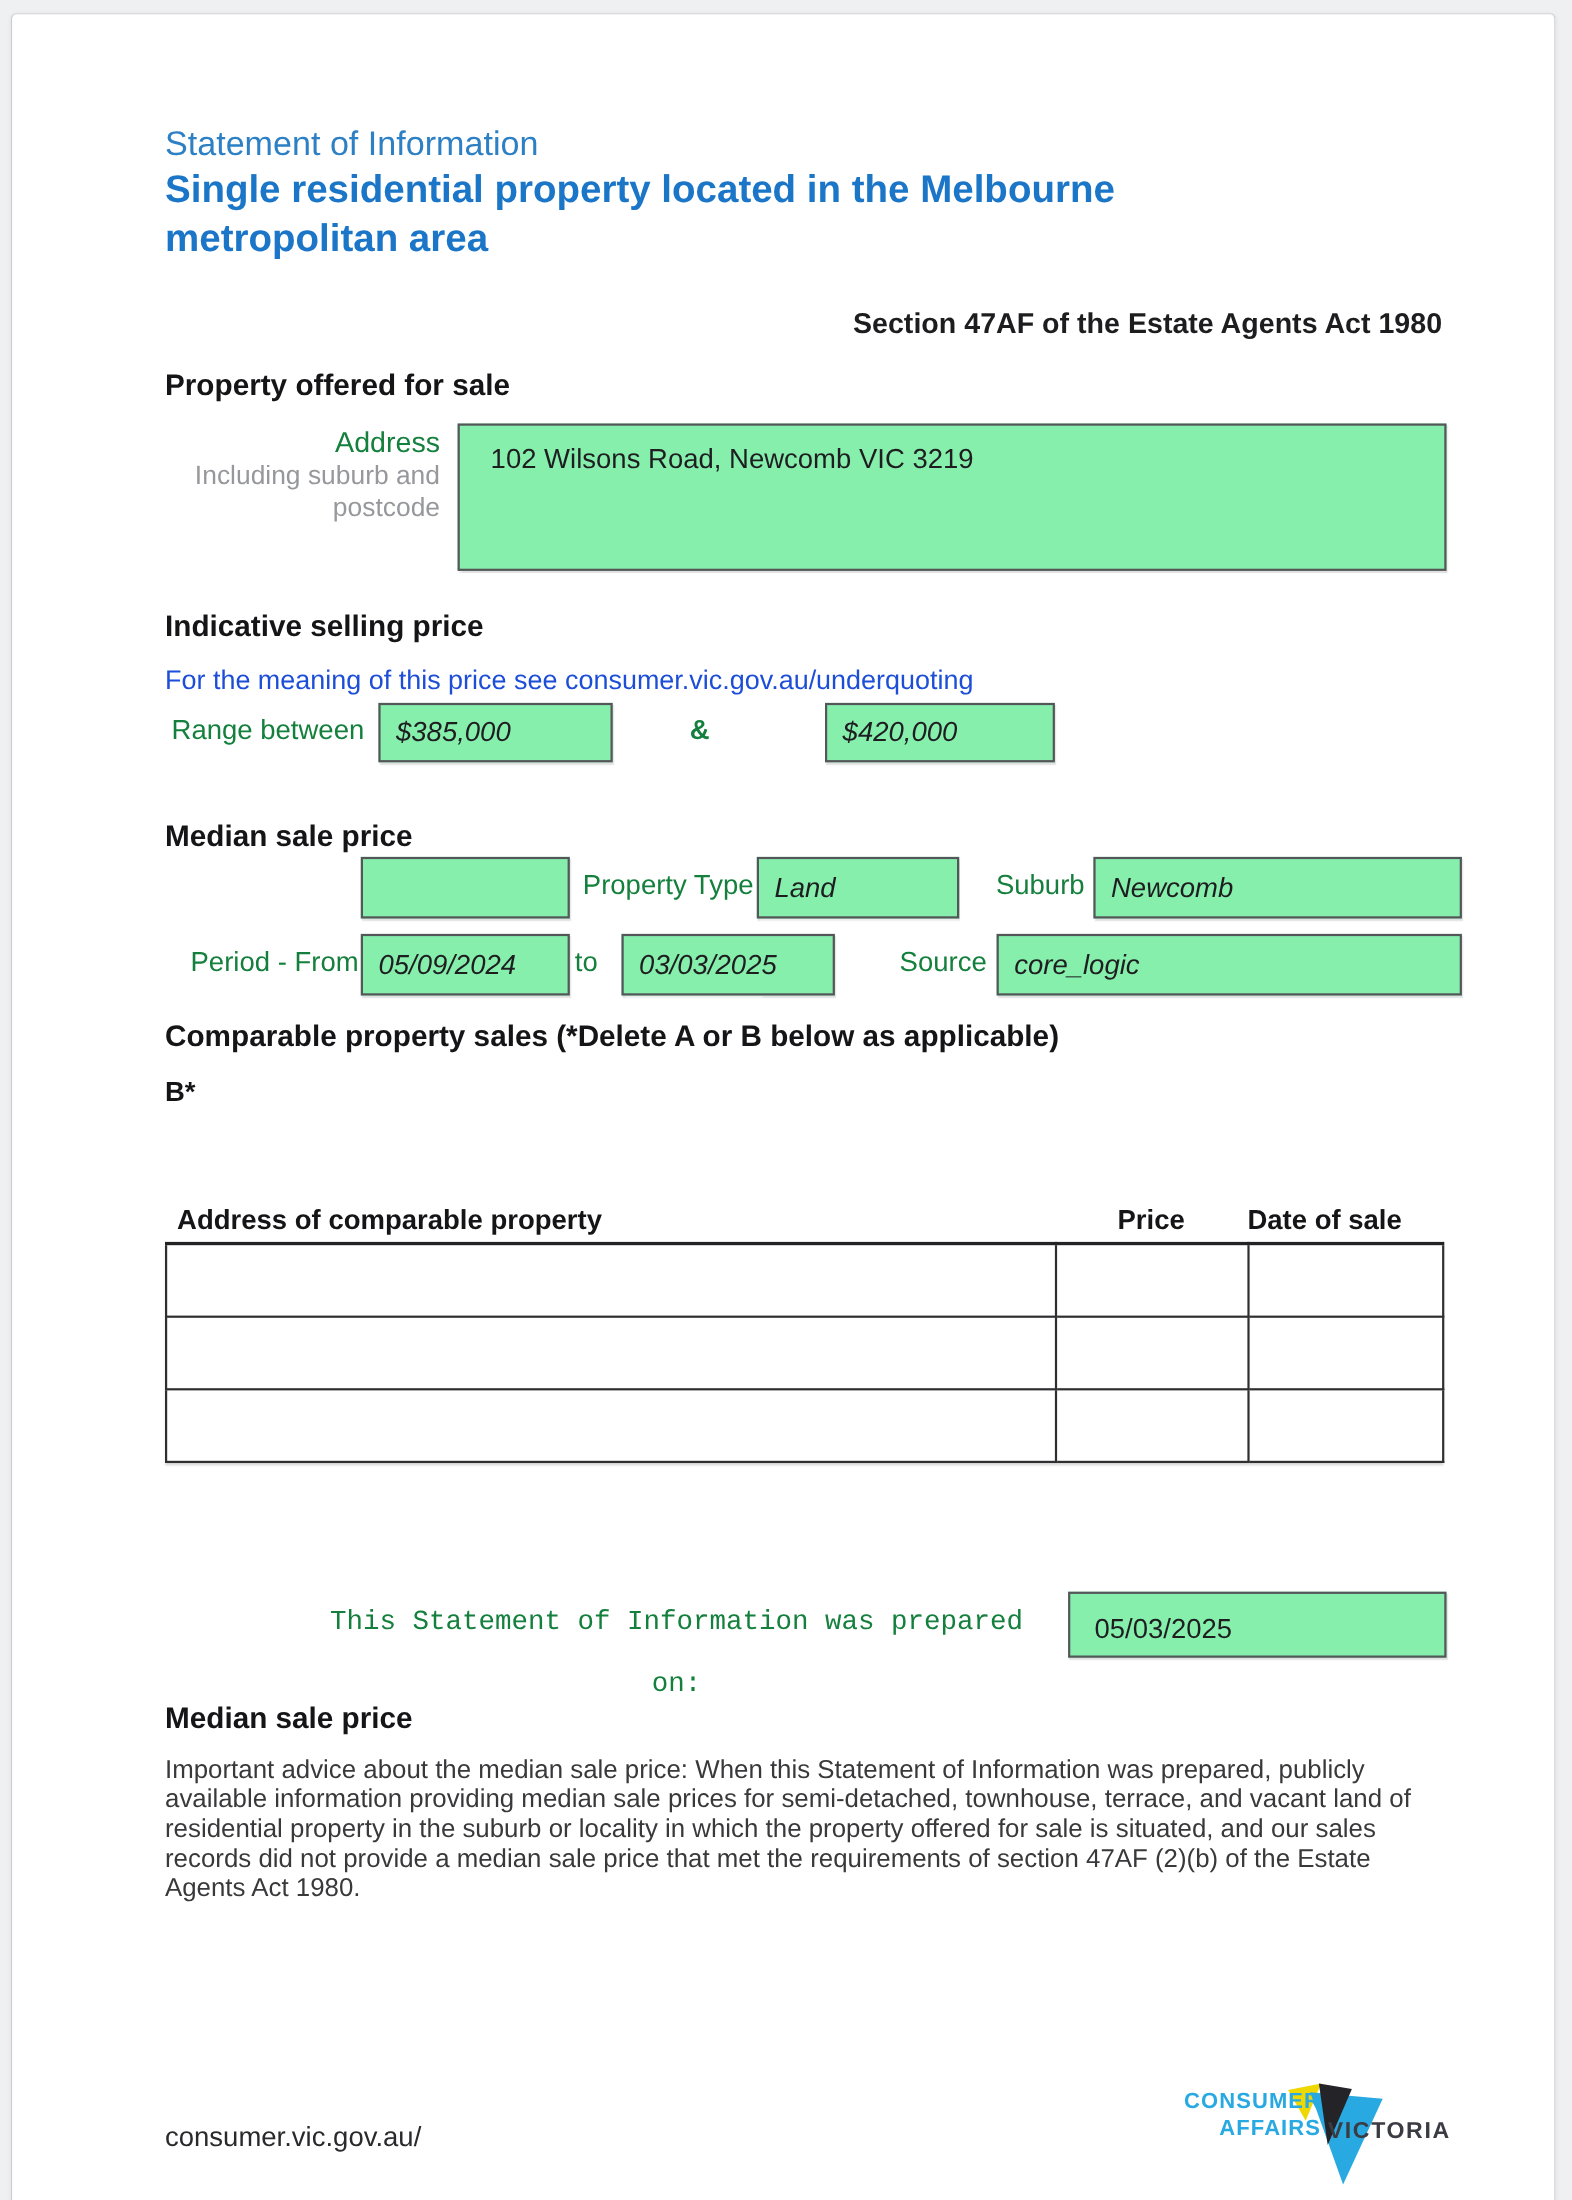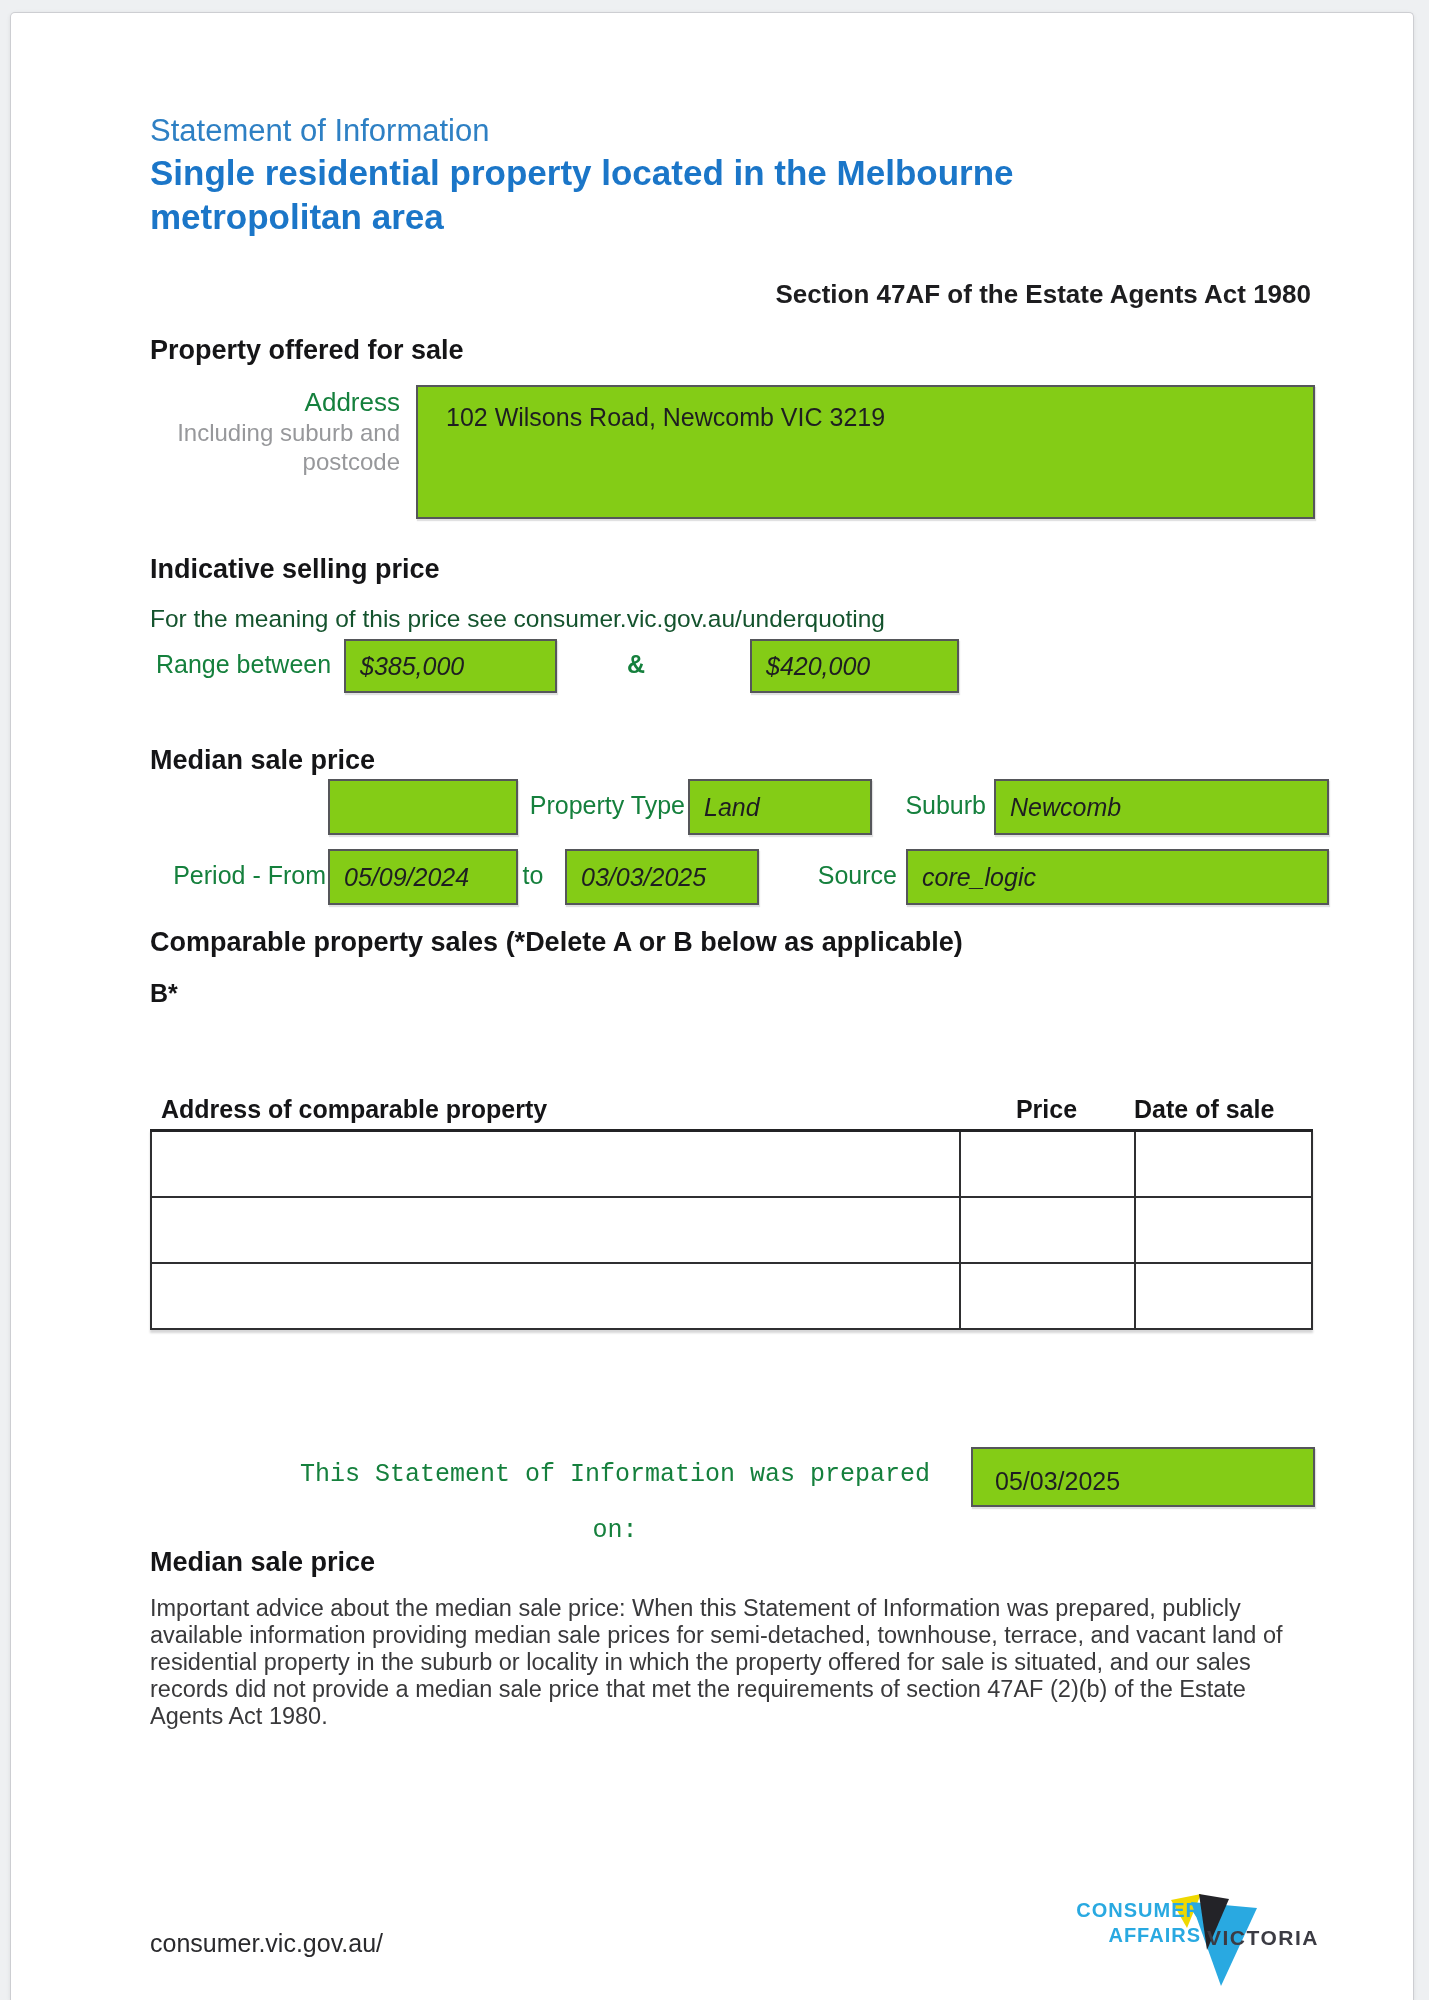--- a/index.html
+++ b/index.html
@@ -16,26 +16,26 @@
     box-shadow:0 1px 4px rgba(0,0,0,0.08);
   }
   .abs{position:absolute;}
   .eyebrow{font-size:31px;color:#2e80c4;font-weight:400;}
   .doc-title{font-size:35px;line-height:44px;color:#1b76c8;font-weight:700;}
   .section-ref{font-size:26px;color:#1d1d1f;font-weight:700;text-align:right;}
   .h{font-size:27px;color:#151517;font-weight:700;}
   .lbl{font-size:25px;color:#15803d;}
   .sublbl{font-size:24px;line-height:29px;color:#97989b;}
   .box{
-    position:absolute;background:#84cc16;border:2px solid #55565a;
+    position:absolute;background:#86efac;border:2px solid #55565a;
     box-shadow:1px 2px 1px rgba(90,90,95,0.18);
   }
   .box .val{font-size:25px;color:#1e1e21;white-space:nowrap;}
   .vcenter{display:flex;align-items:center;padding-left:14px;font-style:italic;}
-  .note{font-size:24.5px;color:#14532d;}
+  .note{font-size:24.5px;color:#1d4ed8;}
   .clause-code{font-size:25px;font-weight:700;color:#151517;}
   .clause{font-size:24.5px;line-height:32.5px;color:#222225;}
   .thead-lbl{font-size:25px;font-weight:700;color:#151517;}
   table.comp{border-collapse:collapse;table-layout:fixed;background:#fff;}
   table.comp td{border:2px solid #2f2f31;height:56px;padding:4px 10px;font-size:24px;color:#1e1e21;}
   table.comp{border-top:3px solid #232325;box-shadow:0 3px 2px rgba(90,90,95,0.25);}
   .advice-body{font-size:23.5px;line-height:27px;color:#39393b;}
   .website{font-size:25px;color:#2a2a2d;}
   
   .logo{position:absolute;width:262px;height:100px;}

